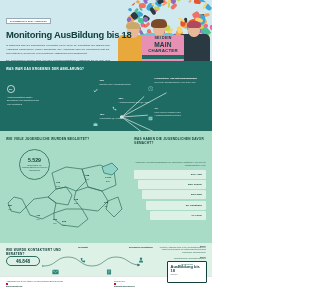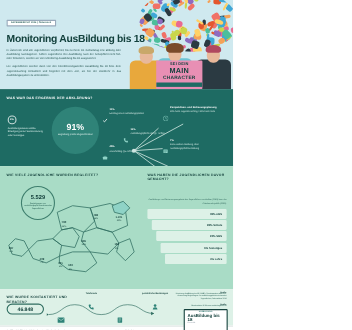--- a/index.html
+++ b/index.html
@@ -1,21 +1,21 @@
 <!DOCTYPE html>
 <html><head>
 <meta charset="utf-8">
 <style>
   *{box-sizing:border-box;margin:0;padding:0}
   html,body{width:212px;height:300px;overflow:hidden;background:#fff;
     font-family:"Liberation Sans",sans-serif;-webkit-font-smoothing:none}
   #poster{position:relative;width:212px;height:300px;background:#fff}
 
   
-  .header{position:relative;height:81px;background:#cfe9ef;overflow:hidden}
+  .header{position:relative;height:61px;background:#cfe9ef;overflow:hidden}
   .hdr-left{position:absolute;left:6px;top:8px;width:112px;z-index:4}
   .badge{display:inline-block;background:#fff;border:.4px solid #9ab;
     font-size:2.1px;letter-spacing:.1px;padding:1.4px 3px;color:#15524c;
     font-weight:bold;border-radius:.5px;white-space:nowrap}
   .hdr-title{margin-top:4px;font-size:9.4px;font-weight:bold;color:#12403c;
     letter-spacing:-.25px;line-height:1.05;white-space:nowrap}
   .hdr-p{margin-top:4px;font-size:2.45px;line-height:1.62;color:#1d4f4a;
     text-align:justify;width:104px}
   .hdr-p.second{margin-top:3.5px}
 
@@ -295,24 +295,20 @@
   </div>
 
   <div class="dark">
     <div class="sec-h">WAS WAR DAS ERGEBNIS DER ABKLÄRUNG?</div>
 
     <div class="side9">
       <div class="ring" style="position:relative;left:0;top:0">9%</div>
       <div class="cap">Ausbildungsstatus wählte Erledigung einer Sanktionierung oder Sonstiges</div>
     </div>
 
-    <div class="big-circle">
-      <div class="num">91%</div>
-      <div class="cap">Begleitung positiv abgeschlossen</div>
-    </div>
 
     <svg class="spokes" style="position:absolute;left:86px;top:28px" width="30" height="30" viewBox="0 0 30 30">
       <g stroke="#cfe6e1" stroke-width=".4" fill="none">
         <path d="M2 15 L14 4"></path>
           <path d="M2 15 L26 2"></path>
         <path d="M2 15 L16 14"></path>
           <path d="M2 15 L14 24"></path>
         <path d="M2 15 L26 26"></path>
       </g>
       <circle cx="2" cy="15" r="1" fill="#cfe6e1"></circle>

